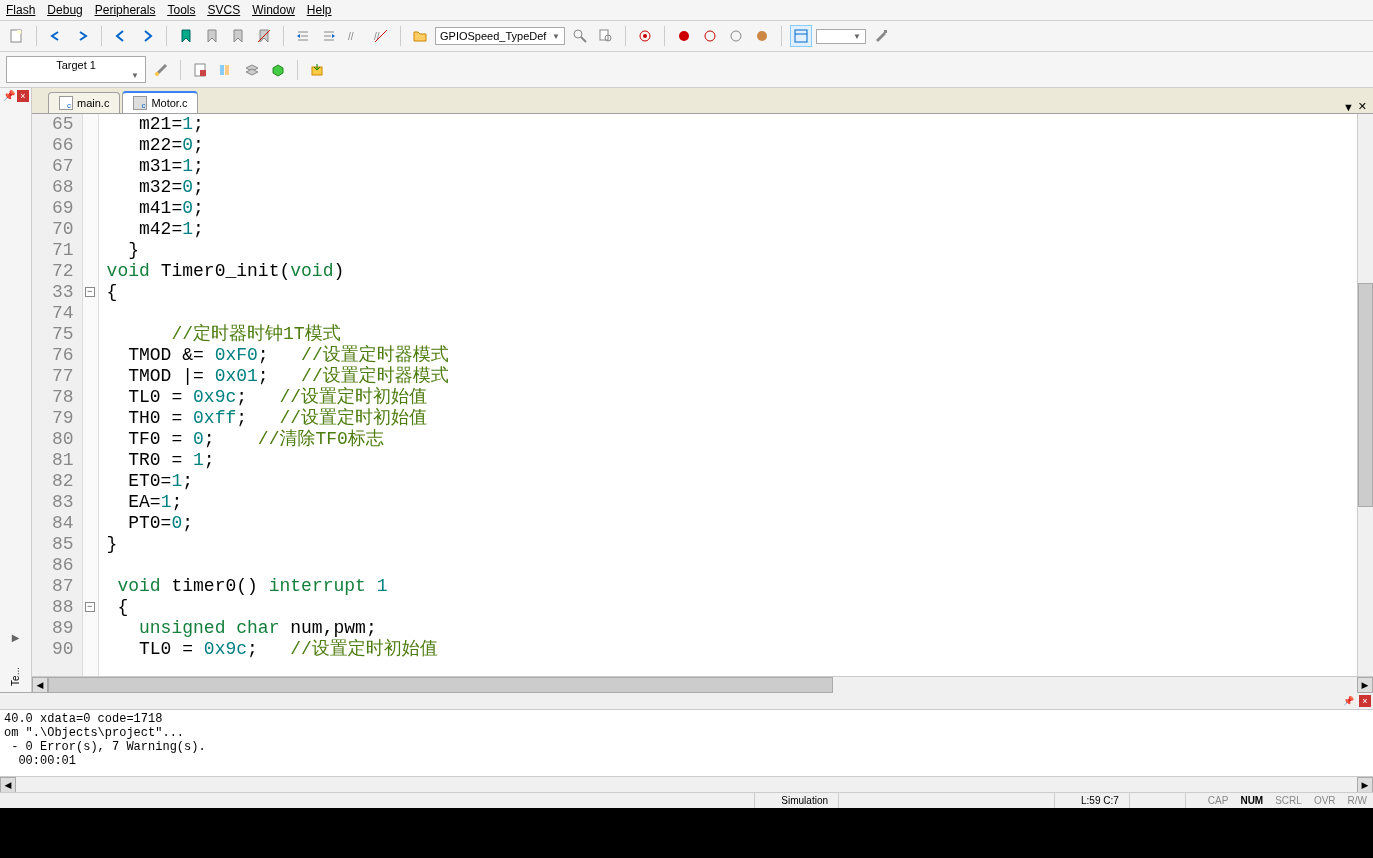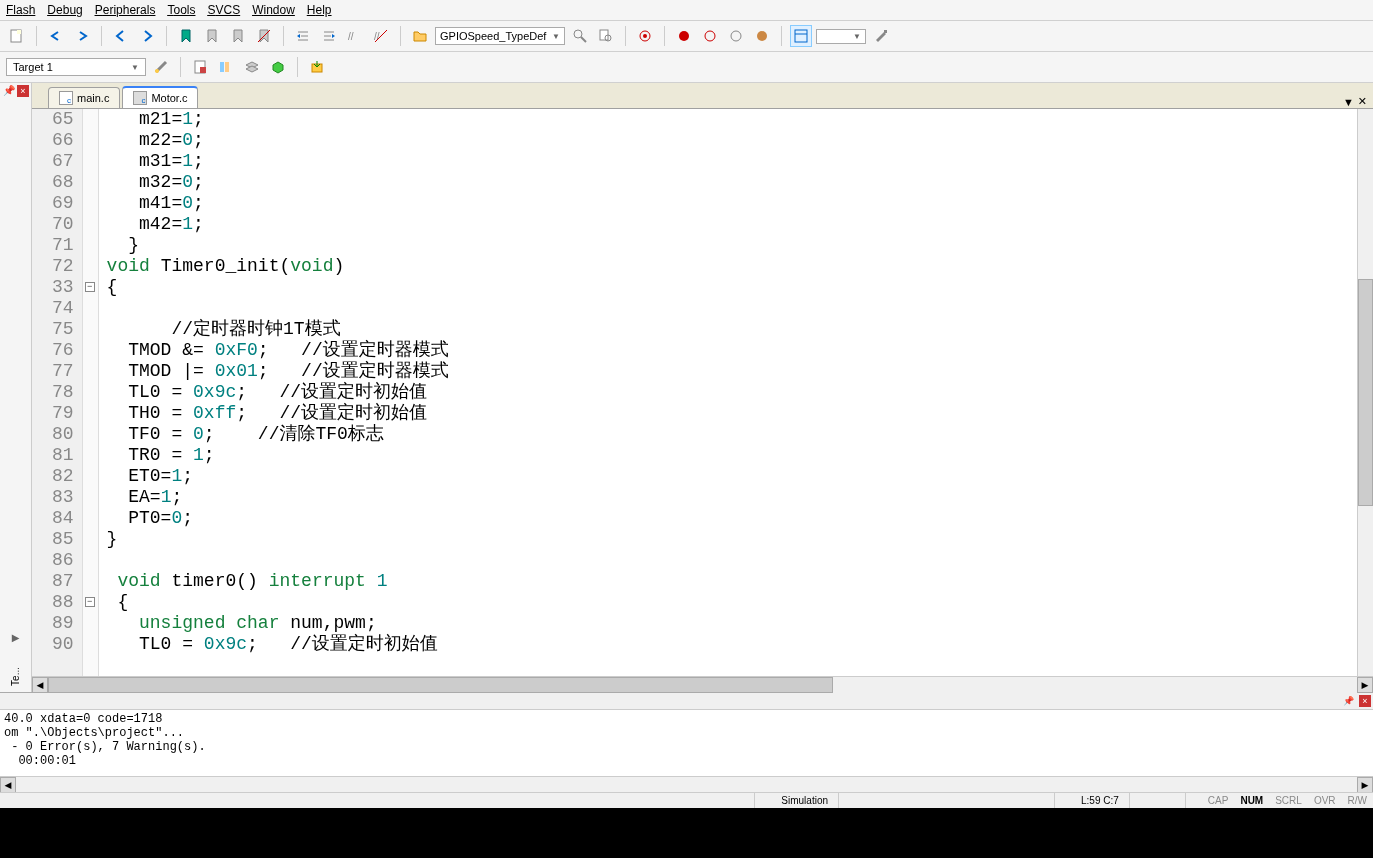--- a/index.html
+++ b/index.html
@@ -52,20 +52,21 @@
 .tb-combo.small { min-width: 50px; }
 .tb-combo .dd { margin-left: auto; font-size: 8px; color: #666; }
 .target-combo {
   border: 1px solid #aaa;
   background: white;
   padding: 2px 6px;
   display: inline-flex;
   align-items: center;
   min-width: 140px;
   font-size: 11px;
+  flex-direction: column;
 }
 .target-combo .dd { margin-left: auto; font-size: 8px; color: #666; }
 
 .workspace {
   display: flex;
   flex: 1;
   min-height: 0;
 }
 .left-strip {
   width: 32px;
@@ -208,21 +209,21 @@
   color: #444;
 }
 .code-body {
   flex: 1;
   padding-left: 8px;
   white-space: pre;
   overflow: hidden;
 }
 .kw { color: #15803d; }
 .num { color: #008080; }
-.cmt { color: #000000; }
+.cmt { color: #4d7c0f; }
 
 .hscroll {
   height: 16px;
   background: #f0f0f0;
   border-top: 1px solid #ccc;
   display: flex;
   align-items: center;
 }
 .hscroll .sb-btn {
   width: 16px; height: 16px;

